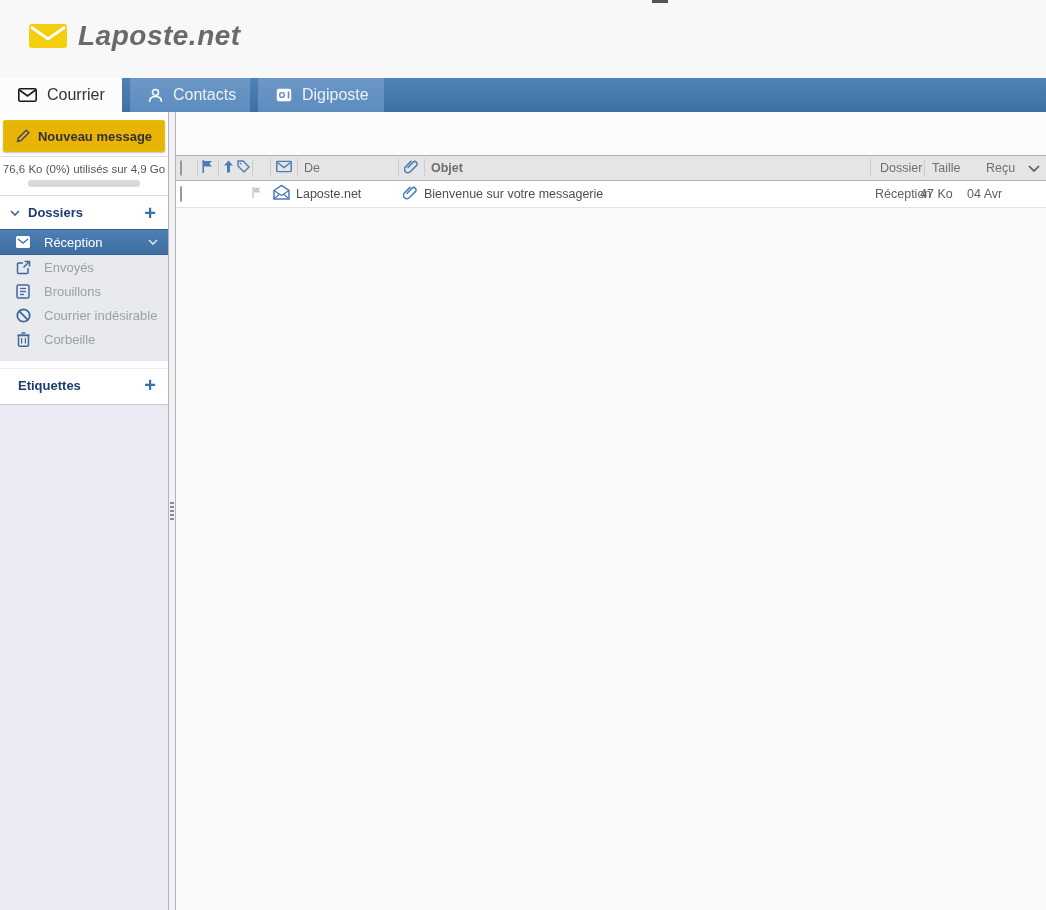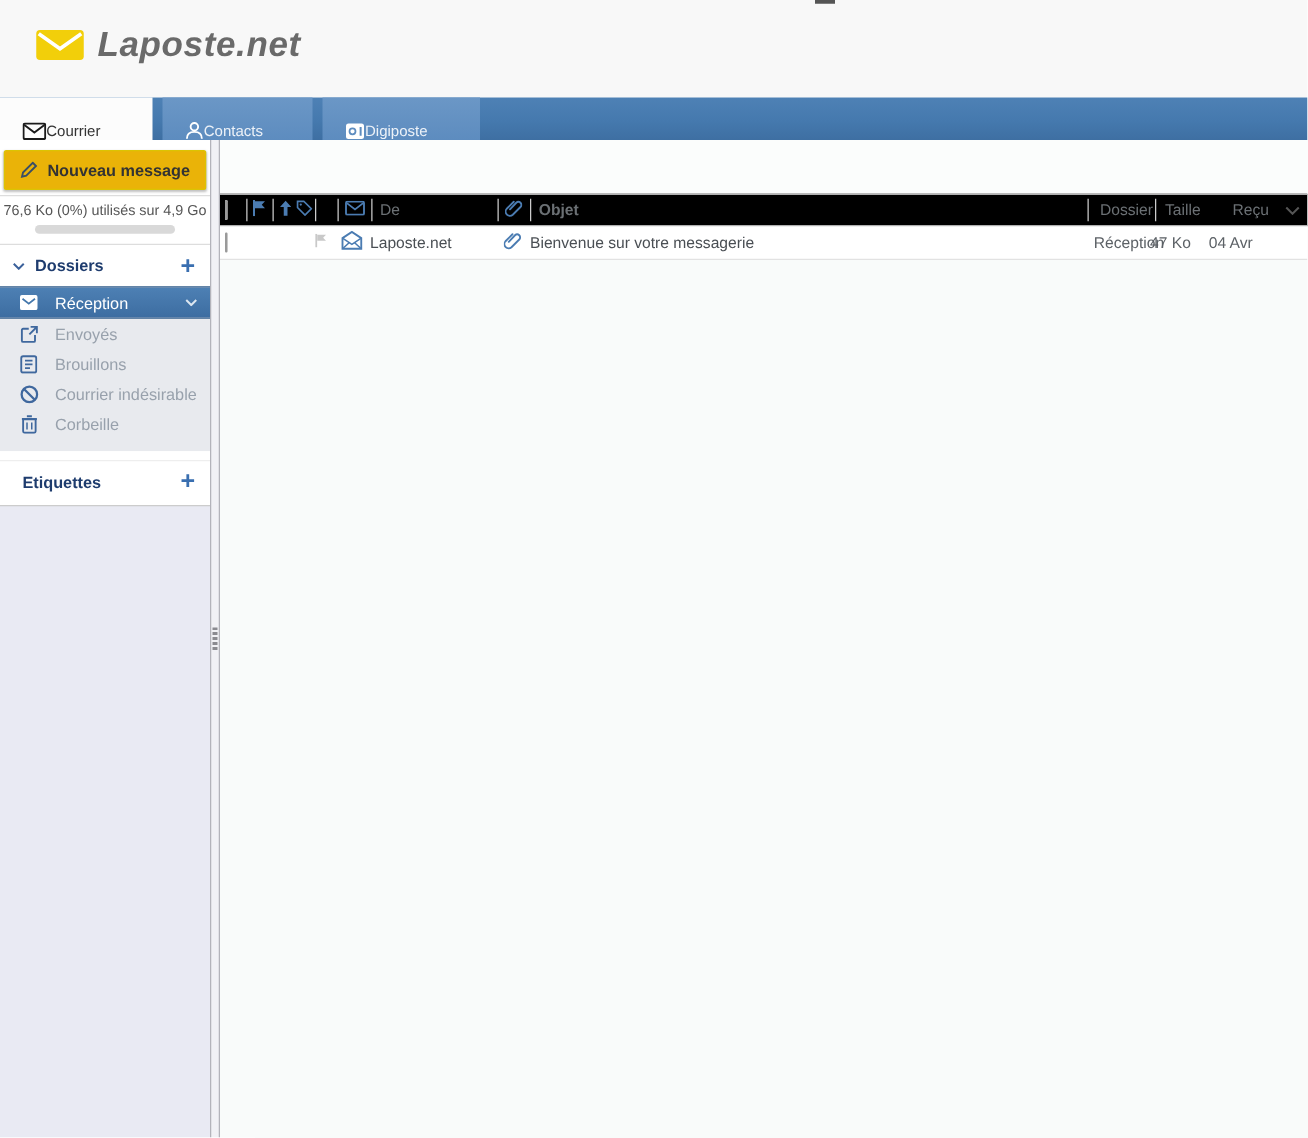--- a/index.html
+++ b/index.html
@@ -9,21 +9,21 @@
   
   .top-header { position:relative; height:78px; background:#f8f8f8; }
   .artifact { position:absolute; left:652px; top:0; width:16px; height:3px; background:#555; }
   .logo { position:absolute; left:28px; top:20px; display:flex; align-items:center; gap:10px; }
   .logo-text { font-size:28px; font-weight:bold; font-style:italic; color:#6a6a6a; letter-spacing:0.5px; }
 
   
   .navbar { position:relative; height:34px;
     background:linear-gradient(180deg,#4e81b5 0%,#4579ae 55%,#3e6fa2 100%);
     display:flex; align-items:stretch; }
-  .tab { display:flex; align-items:flex-end; padding:0 18px; font-size:12px; cursor:default; }
+  .tab { display:flex; align-items:center; gap:10px; padding:0 18px; font-size:16px; cursor:default; }
   .tab.active { background:#fcfcfc; color:#333; width:122px; }
   .tab.inactive { background:linear-gradient(180deg,#6b97c6 0%,#5d8cbf 100%);
     color:#edf2f8; margin-left:8px; }
   .tab .ticon { display:flex; align-items:center; }
 
   
   .content { display:flex; height:798px; }
 
   
   .sidebar { width:168px; background:#fff; display:flex; flex-direction:column; }
@@ -53,21 +53,21 @@
 
   
   .splitter { width:8px; background:#f1f1f5; border-left:1px solid #b3b3ba;
     border-right:1px solid #b3b3ba; position:relative; cursor:col-resize; }
   .grip { position:absolute; left:1px; top:390px; width:4px; height:18px;
     background:repeating-linear-gradient(180deg,#8a8a90 0 2px,transparent 2px 4px); }
 
   
   .main { flex:1; background:#f9fbfa; display:flex; flex-direction:column; }
   .main-top { height:43px; background:#fbfdfc; }
-  .list-header { position:relative; height:26px; background:#000000;
+  .list-header { position:relative; height:26px; background:#e5e5e5;
     border-top:1px solid #b0b0b0; border-bottom:1px solid #b0b0b0; font-size:12.5px; color:#6b7074; }
   .list-header .abs, .mail-row .abs { position:absolute; top:50%; transform:translateY(-50%); }
   .vsep { position:absolute; top:3px; bottom:3px; width:1px; background:#ccc; }
   .chkbox { width:13px; height:13px; background:#f0f0f0; border:1px solid #9a9a9a; border-radius:1px; }
   .blue { color:#4b7cb2; }
   .graylight { color:#c9c9c9; }
   .dot { width:8px; height:8px; border-radius:50%; background:#4b7cb2; }
   .mail-row { position:relative; height:27px; background:#fff; border-bottom:1px solid #e2e2e2;
     font-size:12.5px; color:#4a4f54; cursor:pointer; }
   .rest { flex:1; background:#f9fbfa; }

